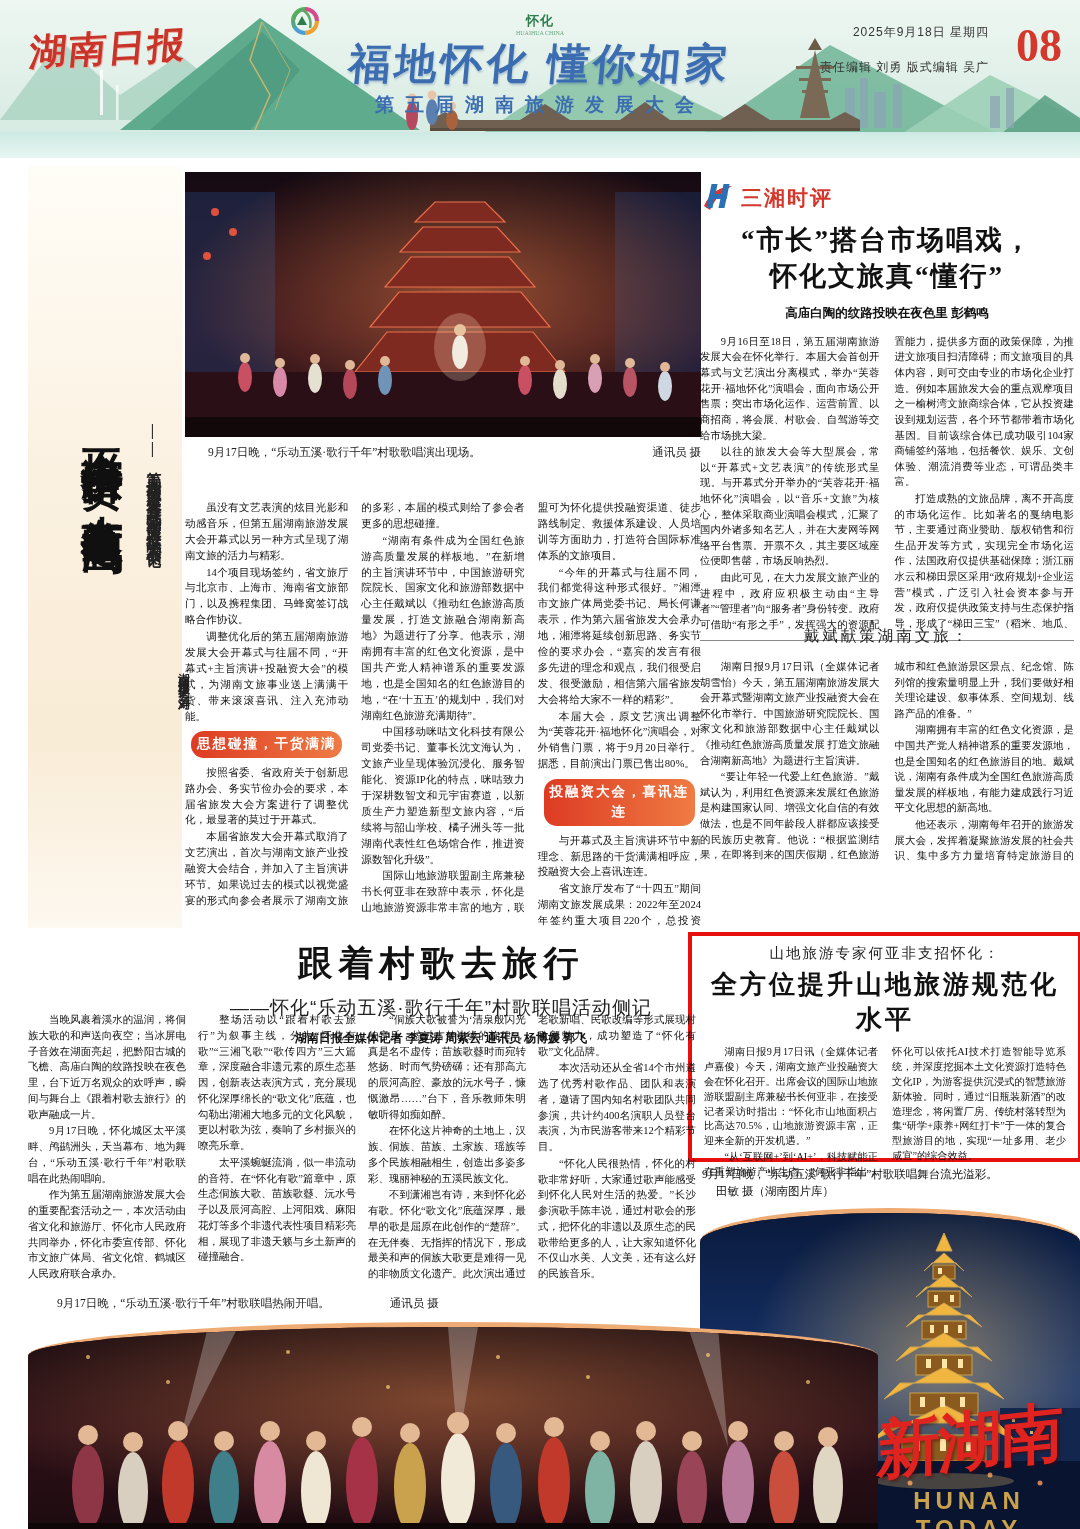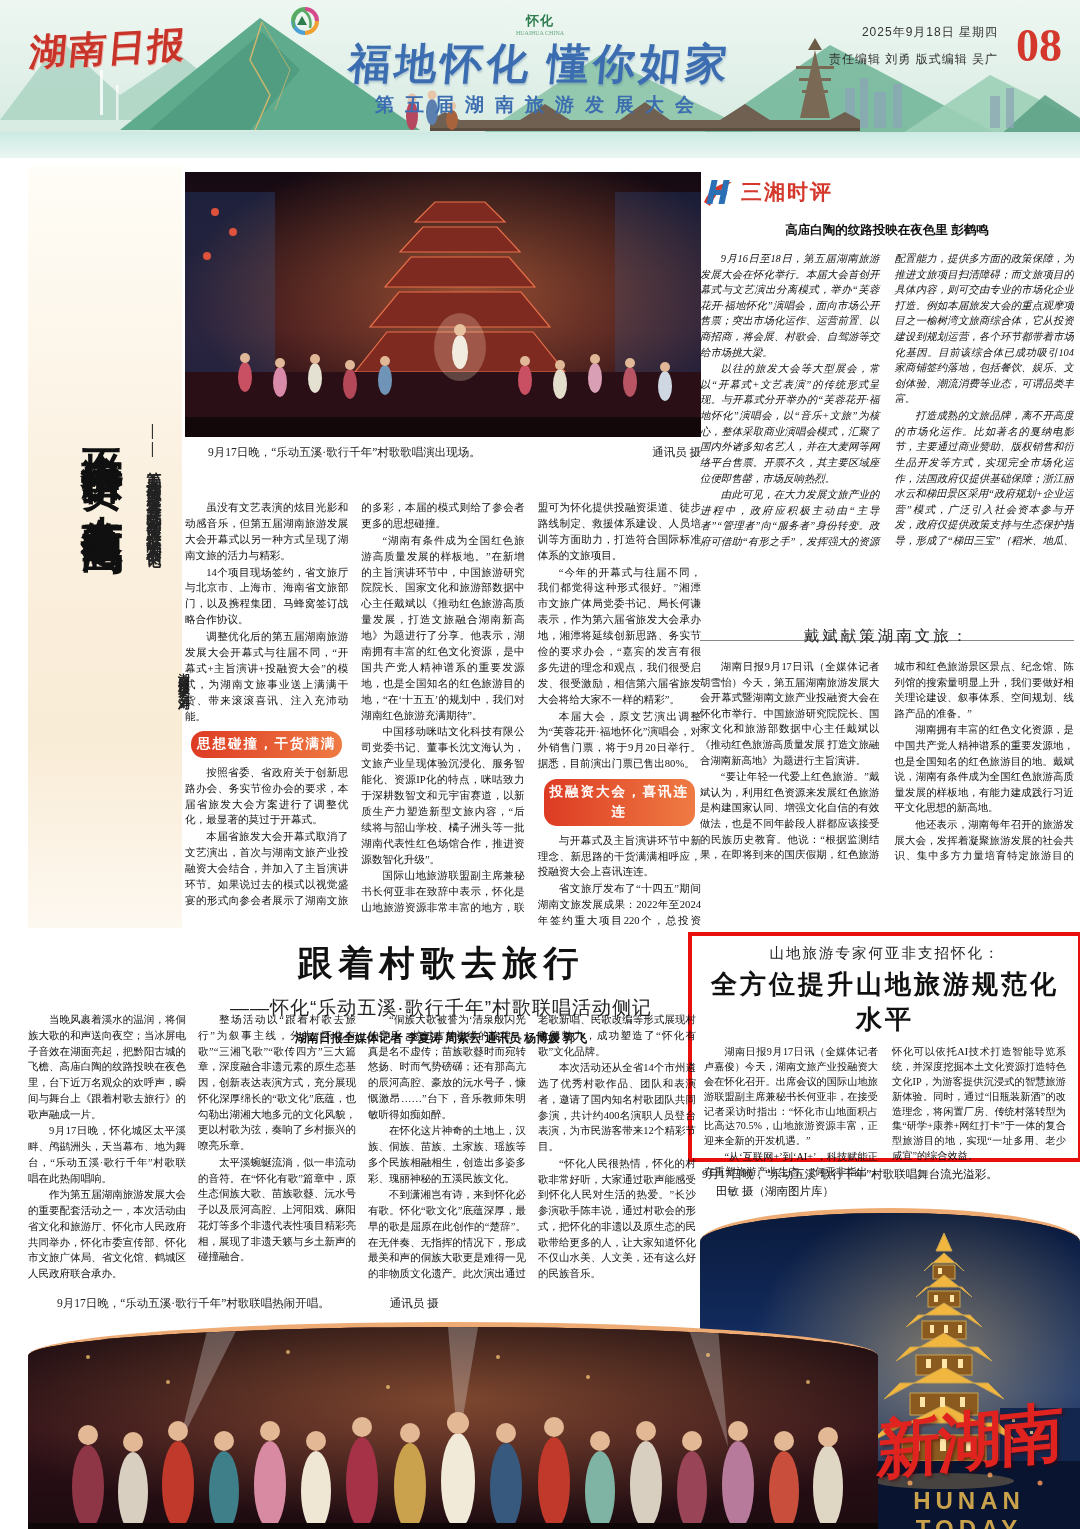--- a/index.html
+++ b/index.html
@@ -12,24 +12,24 @@
   #banner svg{position:absolute;left:0;top:0;}
   .paper-logo{position:absolute;left:30px;top:24px;font-size:37px;font-weight:900;color:#c8342a;
       transform:skewX(-8deg) rotate(-3deg);letter-spacing:2px;text-shadow:1px 1px 0 #e9b0a5;}
   .banner-center{position:absolute;left:290px;top:6px;width:500px;text-align:center;}
   .banner-logos{display:flex;justify-content:center;gap:26px;align-items:center;height:34px;}
   .hh-logo-txt{font-size:13px;font-weight:bold;color:#2e7d4f;letter-spacing:1px;}
   .hh-logo-sub{font-size:6px;color:#6aa883;display:block;}
   .banner-title{font-size:42px;font-weight:900;color:#3b6db0;transform:skewX(-5deg);
       letter-spacing:4px;text-shadow:1px 2px 2px rgba(40,80,140,.25);line-height:1.15;}
   .banner-sub{margin-top:4px;font-size:19px;font-weight:bold;color:#3b6db0;letter-spacing:11px;}
-  .banner-right{position:absolute;right:18px;top:24px;display:flex;align-items:flex-start;gap:18px;}
+  .banner-right{position:absolute;right:18px;top:24px;display:flex;align-items:flex-start;gap:27px;}
   .banner-dates{text-align:right;font-family:"Liberation Sans",sans-serif;}
   .date-line{font-size:12px;color:#333;letter-spacing:1px;}
-  .editors-line{font-size:12px;color:#333;margin-top:10px;letter-spacing:1px;}
+  .editors-line{font-size:12px;color:#333;margin-top:18px;letter-spacing:1px;}
   .page-num{font-size:46px;line-height:.95;color:#d4382c;font-weight:bold;font-family:"Liberation Serif",serif;}
   
   #lead-panel{left:28px;top:166px;width:154px;height:762px;
       background:linear-gradient(180deg,#fffdf7 0%,#fbf1e1 40%,#f9ecd6 75%,#fdf8f0 100%);}
   .v-title{position:absolute;left:46px;top:250px;height:690px;writing-mode:vertical-rl;
       font-family:"Liberation Sans","DejaVu Sans",sans-serif;font-weight:900;font-size:42px;
       letter-spacing:3px;color:#101010;}
   .v-sub{position:absolute;left:116px;top:258px;height:650px;writing-mode:vertical-rl;
       font-size:15px;font-weight:bold;color:#222;letter-spacing:3px;}
   .v-byline{position:absolute;left:148px;top:498px;height:220px;writing-mode:vertical-rl;
@@ -44,26 +44,26 @@
   
   .article{text-align:justify;overflow:hidden;}
   .article p{text-indent:2em;margin:0 0 1px;}
   #main-article{left:185px;top:500px;width:516px;height:432px;column-count:3;column-gap:13px;
       font-size:10.6px;line-height:1.5;}
   .sec-hdr{display:block;text-indent:0 !important;text-align:center;color:#fff;font-weight:bold;
       font-size:13.5px;padding:3px 4px;margin:7px 6px 7px;letter-spacing:2px;
       background:linear-gradient(90deg,#dd3b23,#ef7b43);border-radius:13px;}
   
   #commentary{left:700px;top:178px;width:374px;}
-  .sxsp-row{display:flex;align-items:flex-start;gap:7px;height:34px;}
+  .sxsp-row{display:flex;align-items:flex-end;gap:7px;height:34px;}
   .sxsp-txt{font-size:21px;font-weight:900;color:#d4382c;font-family:"Liberation Sans",sans-serif;letter-spacing:2px;}
   .comm-headline{text-align:center;font-size:27px;font-weight:900;line-height:1.35;letter-spacing:2px;margin-top:10px;}
   .comm-byline{text-align:center;font-size:12.5px;font-weight:bold;margin-top:10px;font-family:"Liberation Sans",sans-serif;}
   #commentary-body{margin-top:12px;height:302px;column-count:2;column-gap:15px;font-size:10.4px;
-      line-height:1.5;font-style:italic;}
+      line-height:1.5;}
   .divider{left:700px;top:640px;width:374px;border-top:1px solid #8a8a8a;height:0;}
   
   #daibin{left:700px;top:626px;width:374px;}
   .db-kicker{text-align:center;font-size:15.5px;letter-spacing:3px;color:#222;}
   .db-headline{text-align:center;font-size:29px;font-weight:900;letter-spacing:7px;margin-top:6px;}
   #daibin-body{margin-top:12px;height:212px;column-count:2;column-gap:15px;font-size:10.4px;line-height:1.5;}
   
   #mountain-box{left:688px;top:932px;width:362px;height:206px;border:4px solid #e8100c;
       padding:8px 12px 8px 12px;background:#fff;}
   .mt-kicker{text-align:center;font-size:14.5px;letter-spacing:2px;color:#222;}
@@ -264,20 +264,24 @@
 
 <div id="commentary" class="abs">
   <div class="sxsp-row">
     <svg width="34" height="30" viewBox="0 0 34 30">
       <path d="M4 24 C10 10 22 4 32 4 C22 10 14 18 10 28 Z" fill="#d4382c"></path>
       <rect x="12" y="2" width="6" height="24" fill="#2b6fb5" transform="skewX(-12)"></rect>
       <rect x="24" y="2" width="6" height="24" fill="#2b6fb5" transform="skewX(-12)"></rect>
       <rect x="12" y="12" width="18" height="5" fill="#2b6fb5" transform="skewX(-12)"></rect>
     </svg>
     <span class="sxsp-txt">三湘时评</span>
+  </div>
+  <div class="comm-headline">
+    <div>“市长”搭台市场唱戏，</div>
+    <div>怀化文旅真“懂行”</div>
   </div>
   <div class="comm-byline">高庙白陶的纹路投映在夜色里 彭鹤鸣</div>
   <div id="commentary-body" class="article">
       <p>9月16日至18日，第五届湖南旅游发展大会在怀化举行。本届大会首创开幕式与文艺演出分离模式，举办“芙蓉花开·福地怀化”演唱会，面向市场公开售票；突出市场化运作、运营前置、以商招商，将会展、村歌会、自驾游等交给市场挑大梁。</p>
       <p>以往的旅发大会等大型展会，常以“开幕式+文艺表演”的传统形式呈现。与开幕式分开举办的“芙蓉花开·福地怀化”演唱会，以“音乐+文旅”为核心，整体采取商业演唱会模式，汇聚了国内外诸多知名艺人，并在大麦网等网络平台售票。开票不久，其主要区域座位便即售罄，市场反响热烈。</p>
       <p>由此可见，在大力发展文旅产业的进程中，政府应积极主动由“主导者”“管理者”向“服务者”身份转变。政府可借助“有形之手”，发挥强大的资源配置能力，提供多方面的政策保障，为推进文旅项目扫清障碍；而文旅项目的具体内容，则可交由专业的市场化企业打造。例如本届旅发大会的重点观摩项目之一榆树湾文旅商综合体，它从投资建设到规划运营，各个环节都带着市场化基因。目前该综合体已成功吸引104家商铺签约落地，包括餐饮、娱乐、文创体验、潮流消费等业态，可谓品类丰富。</p>
       <p>打造成熟的文旅品牌，离不开高度的市场化运作。比如著名的戛纳电影节，主要通过商业赞助、版权销售和衍生品开发等方式，实现完全市场化运作，法国政府仅提供基础保障；浙江丽水云和梯田景区采用“政府规划+企业运营”模式，广泛引入社会资本参与开发，政府仅提供政策支持与生态保护指导，形成了“梯田三宝”（稻米、地瓜、老茶）等特色产业链……大量案例证明，充分市场化可为文旅品牌注入更多活力。</p>
     </div>
 </div>
 

